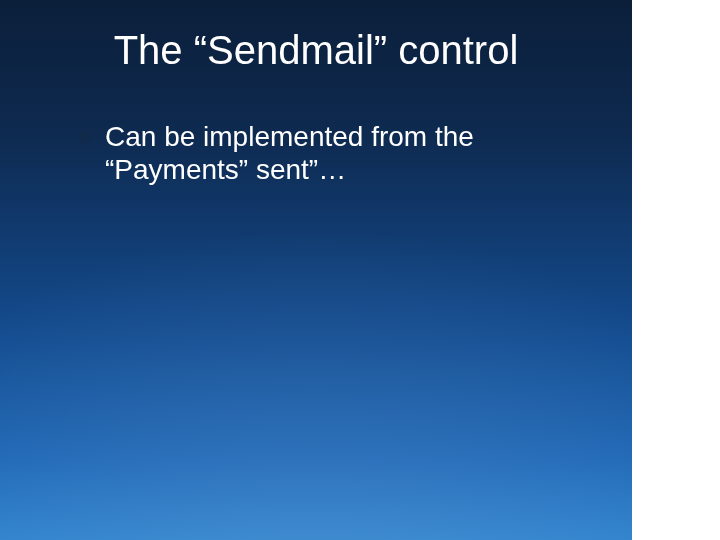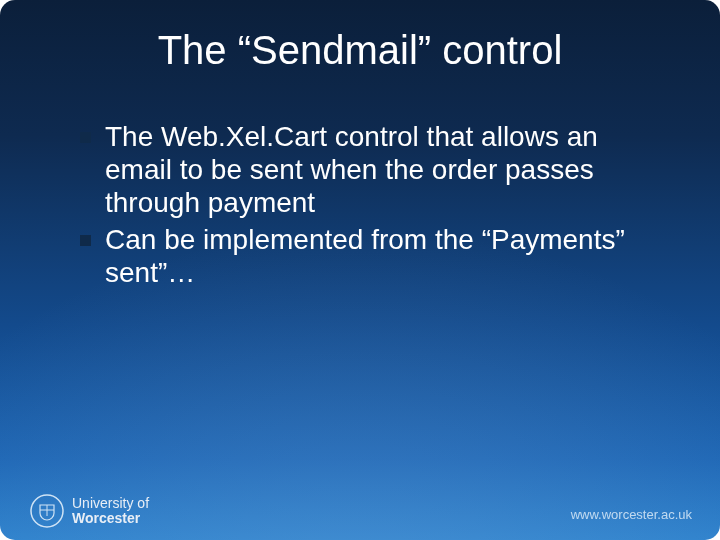--- a/index.html
+++ b/index.html
@@ -5,27 +5,26 @@
   html, body {
     margin: 0;
     padding: 0;
     width: 720px;
     height: 540px;
     overflow: hidden;
     font-family: Arial, Helvetica, sans-serif;
   }
   .slide {
     position: relative;
-    width: 720px;
+    width: 632px;
     height: 540px;
     background:
       radial-gradient(ellipse 900px 700px at 50% 120%, rgba(120,170,220,0.35) 0%, rgba(120,170,220,0) 60%),
       linear-gradient(180deg, #0b1f3a 0%, #0e2a50 25%, #134a8c 60%, #1c65b4 85%, #2a80cc 100%);
     color: #ffffff;
-    border-radius: 15px;
   }
   .title {
     position: absolute;
     top: 28px;
     left: 0;
     width: 100%;
     text-align: center;
     font-size: 40px;
     font-weight: 400;
     color: #ffffff;
@@ -87,42 +86,23 @@
 </style>
 </head>
 <body>
 
 <div class="slide">
 
   <div class="title">The “Sendmail” control</div>
 
   <div class="body">
 
-    <div class="bullet-row">
-      <div class="bullet-mark"></div>
-      <div class="bullet-text">The Web.Xel.Cart control that allows an email to be sent when the order passes through payment</div>
-    </div>
 
 
     <div class="bullet-row">
       <div class="bullet-mark"></div>
       <div class="bullet-text">Can be implemented from the “Payments” sent”…</div>
     </div>
 
   </div>
 
-  <div class="footer">
-    <div class="logo">
-      <svg width="34" height="34" viewBox="0 0 34 34">
-        <circle cx="17" cy="17" r="16" fill="none" stroke="#cfe3f5" stroke-width="1.5"></circle>
-        <path d="M10 11 h14 v8 a7 7 0 0 1 -7 7 a7 7 0 0 1 -7 -7 z" fill="none" stroke="#cfe3f5" stroke-width="1.2"></path>
-        <line x1="17" y1="11" x2="17" y2="22" stroke="#cfe3f5" stroke-width="1"></line>
-        <line x1="10" y1="16" x2="24" y2="16" stroke="#cfe3f5" stroke-width="1"></line>
-      </svg>
-      <div class="logo-text">
-        <div>University of</div>
-        <div class="strong">Worcester</div>
-      </div>
-    </div>
-    <div class="url">www.worcester.ac.uk</div>
-  </div>
 
 </div>
 
 </body></html>

